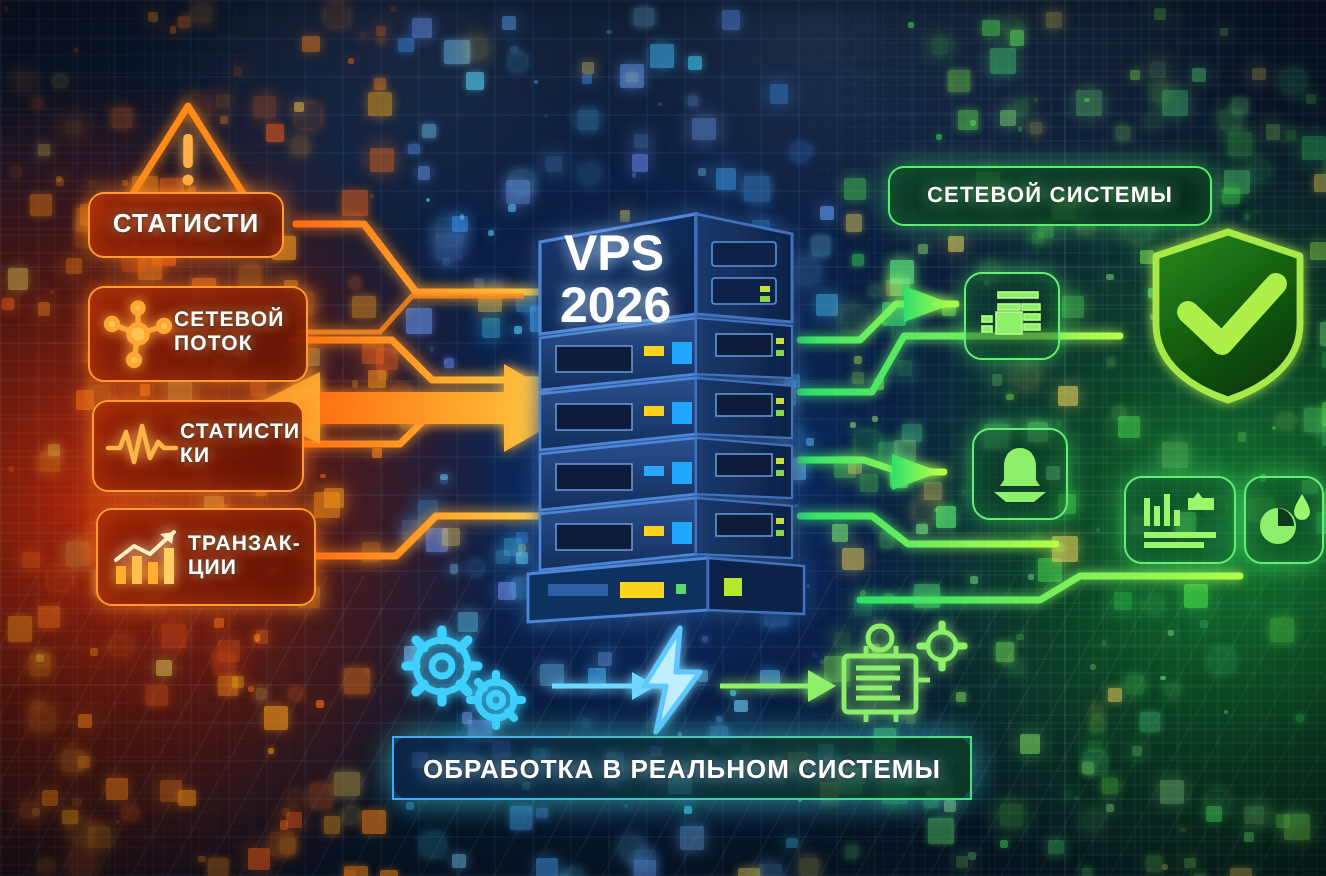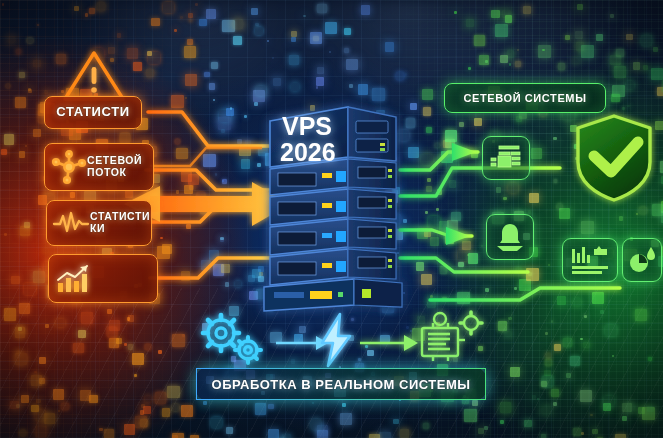--- a/index.html
+++ b/index.html
@@ -876,20 +876,22 @@
         <g filter="url(#fo)">
           <rect x="4" y="19" width="5" height="9" fill="#ffae33"></rect>
           <rect x="12" y="14" width="5" height="14" fill="#ffbe4f"></rect>
           <rect x="20" y="17" width="5" height="11" fill="#ffae33"></rect>
           <rect x="28" y="10" width="5" height="18" fill="#ffcf63"></rect>
           <polyline points="4,16 13,9 21,13 33,2" fill="none" stroke="#fff0c0" stroke-width="2" stroke-linecap="round" stroke-linejoin="round"></polyline>
           <path d="M33,2 L26,3 L32,8 Z" fill="#fff0c0"></path>
         </g>
       </svg>
     </span>
+    <span class="chip-label" style="font-size:10.5px;white-space:pre-line;">ТРАНЗАК-
+ЦИИ</span>
   </div>
 
   <div style="position:absolute;left:262px;top:95px;width:144px;height:225px;">
     <svg width="144" height="225" viewBox="0 0 144 225">
       <defs>
         <linearGradient id="face" x1="0" y1="0" x2="0" y2="1">
           <stop offset="0%" stop-color="#2a4f8c"></stop>
             <stop offset="100%" stop-color="#14305e"></stop>
         </linearGradient>
         <linearGradient id="side" x1="0" y1="0" x2="1" y2="0">

